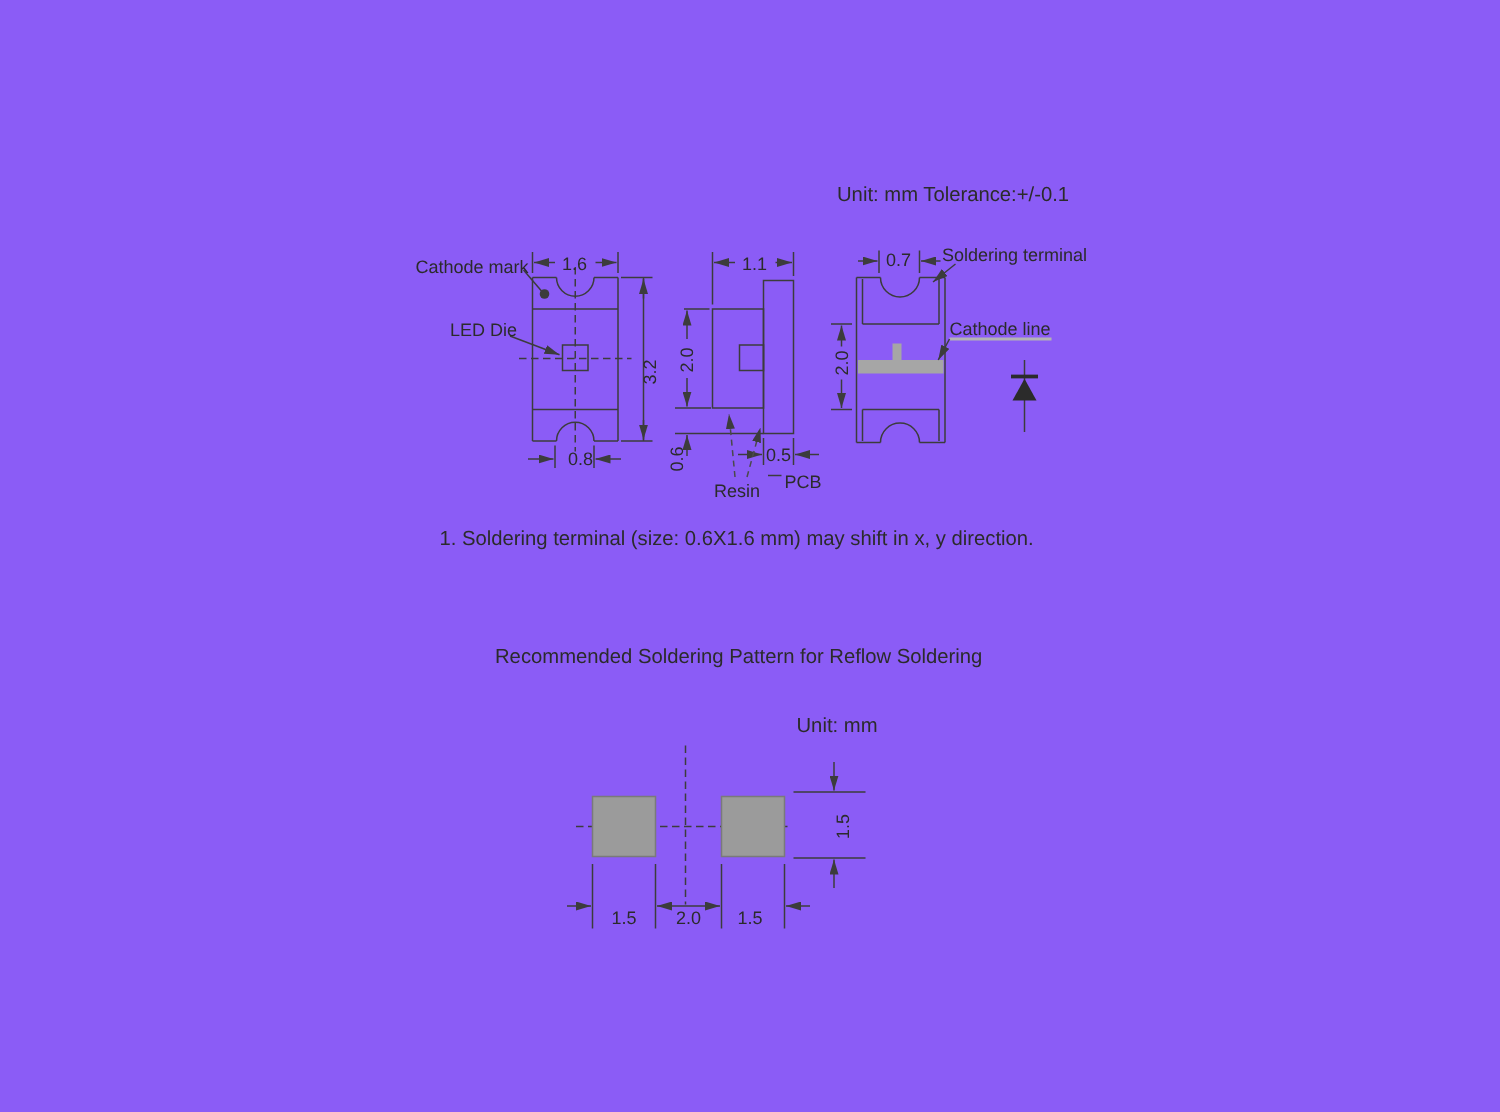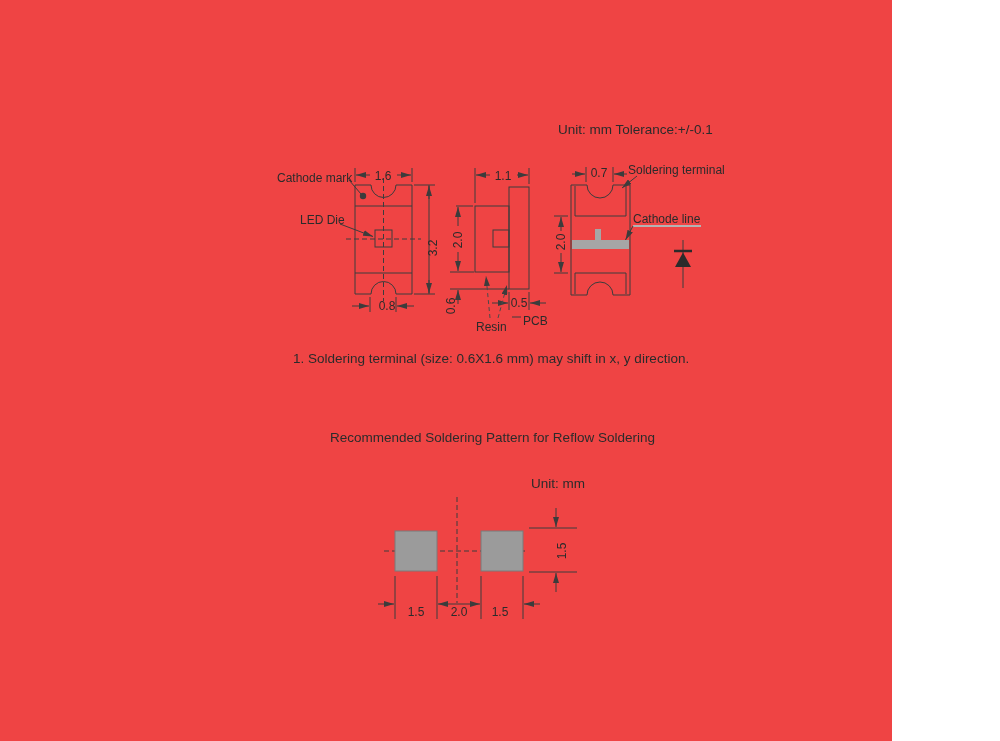--- a/index.html
+++ b/index.html
@@ -1,16 +1,16 @@
 <!DOCTYPE html>
 <html><head>
 <meta charset="utf-8">
 <style>
   html,body{margin:0;padding:0;background:#ffffff;}
-  #page{position:relative;width:892px;height:741px;background:#ef4444;overflow:hidden;
+  #page{position:relative;width:1000px;height:741px;background:#8b5cf6;overflow:hidden;
         font-family:"Liberation Sans", sans-serif;}
   svg{position:absolute;left:0;top:0;}
   .lw{stroke:#3c3c3c;stroke-width:1;fill:none;}
   .dash{stroke:#3c3c3c;stroke-width:1;fill:none;stroke-dasharray:5,3;}
   .ldash{stroke:#4a4a4a;stroke-width:1;fill:none;stroke-dasharray:4,3;}
   text{fill:#2b2b2b;}
   .dim{font-size:12px;}
   .lbl{font-size:12px;}
   .big{font-size:13.5px;}
 </style>

